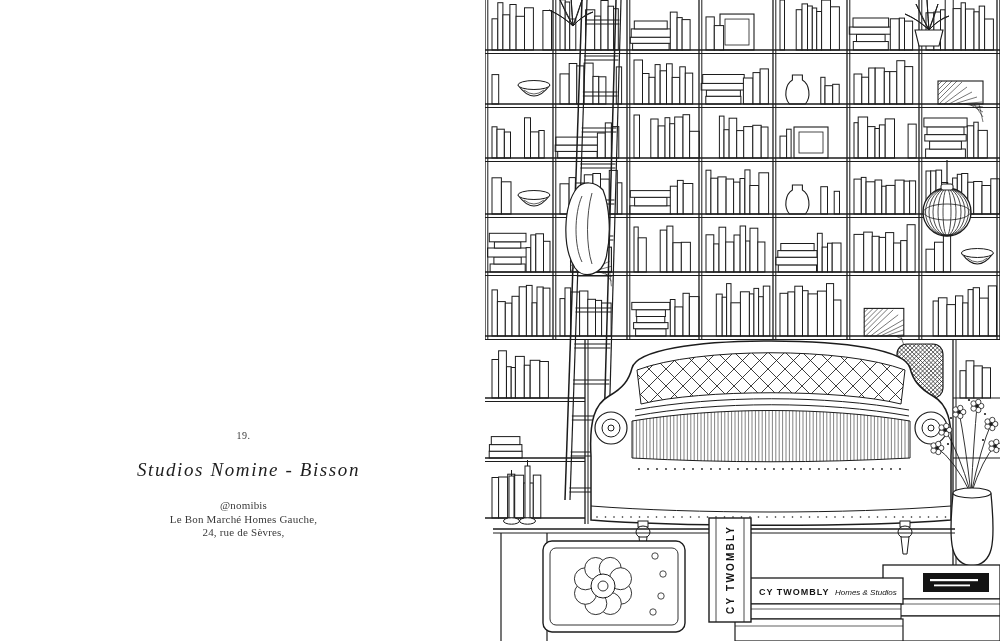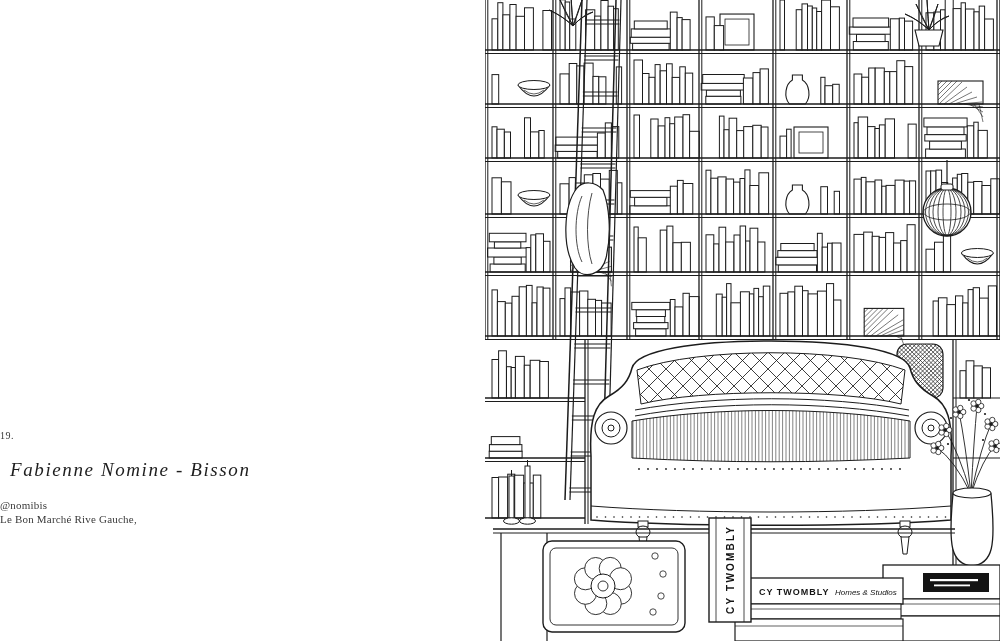--- a/index.html
+++ b/index.html
@@ -1,41 +1,42 @@
 <!DOCTYPE html>
 <html><head>
 <meta charset="utf-8">
 <style>
   html,body{margin:0;padding:0;background:#ffffff;}
   .spread{
     position:relative;width:1000px;height:641px;background:#ffffff;overflow:hidden;
     font-family:"Liberation Serif", serif;color:#2d2d2d;
   }
-  .left-page{position:absolute;left:0;top:0;width:487px;height:641px;text-align:left;}
+  .left-page{position:absolute;left:0;top:0;width:487px;height:641px;text-align:center;}
   .entry-number{position:absolute;top:430px;left:0;right:0;font-size:10px;letter-spacing:.5px;color:#3a3a3a;}
   .artist-name{
     position:absolute;top:459px;left:0;right:0;padding-left:10px;
     font-size:19px;font-style:italic;letter-spacing:1.6px;color:#1e1e1e;
   }
   .artist-details{position:absolute;top:499px;left:0;right:0;font-size:11px;line-height:13.5px;letter-spacing:.2px;color:#3a3a3a;}
   .right-page{position:absolute;left:485px;top:0;width:515px;height:641px;}
   .right-page svg{display:block;width:515px;height:641px;}
   text{font-family:"Liberation Sans", sans-serif;}
 </style>
 </head>
 <body>
 
 <div class="spread">
 
   <div class="left-page">
     <div class="entry-number">19.</div>
-    <div class="artist-name">Fabienne Nomine - Bisson</div>
+    <div class="artist-name">Studios Nomine - Bisson</div>
     <div class="artist-details">
       <div>@nomibis</div>
-      <div>Le Bon Marché Rive Gauche,</div>
+      <div>Le Bon Marché Homes Gauche,</div>
+      <div>24, rue de Sèvres,</div>
     </div>
   </div>
 
   <div class="right-page">
     <svg id="art" viewBox="0 0 515 641" xmlns="http://www.w3.org/2000/svg">
       <defs id="art-defs">
           <clipPath id="pilclip">
             <rect x="412" y="344" width="46" height="54" rx="10"></rect>
           </clipPath>
           <clipPath id="tuftclip">

